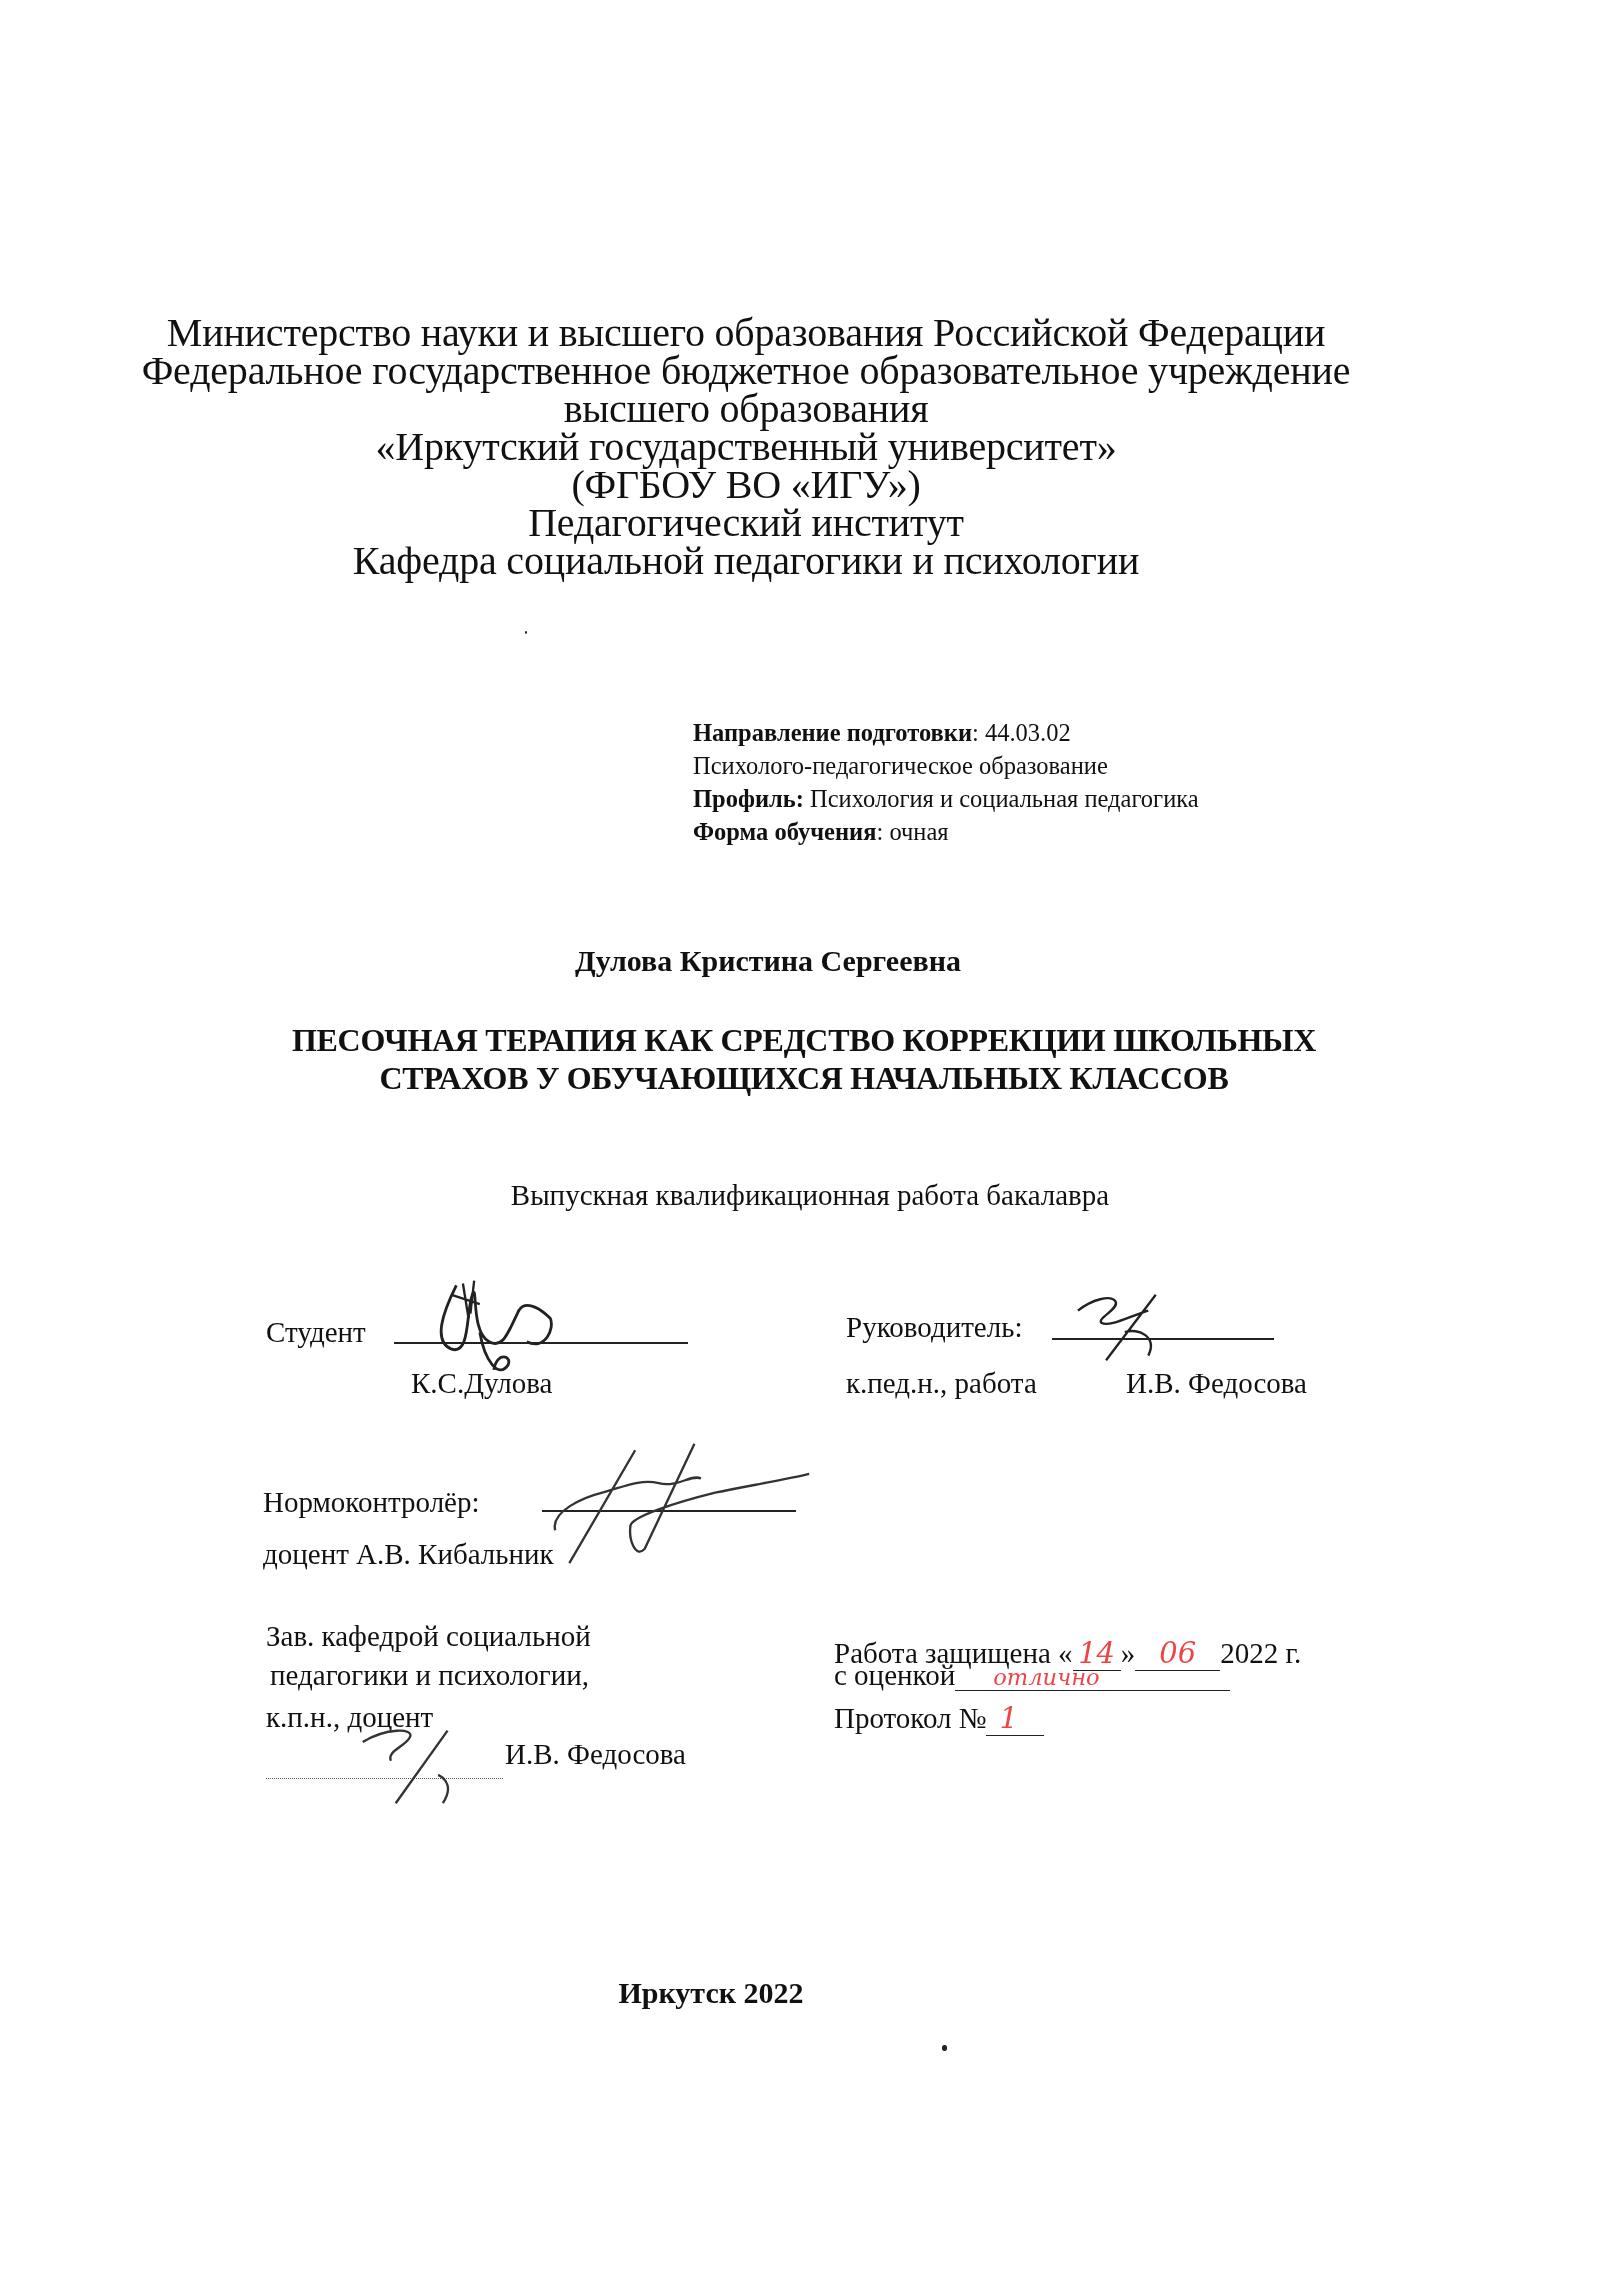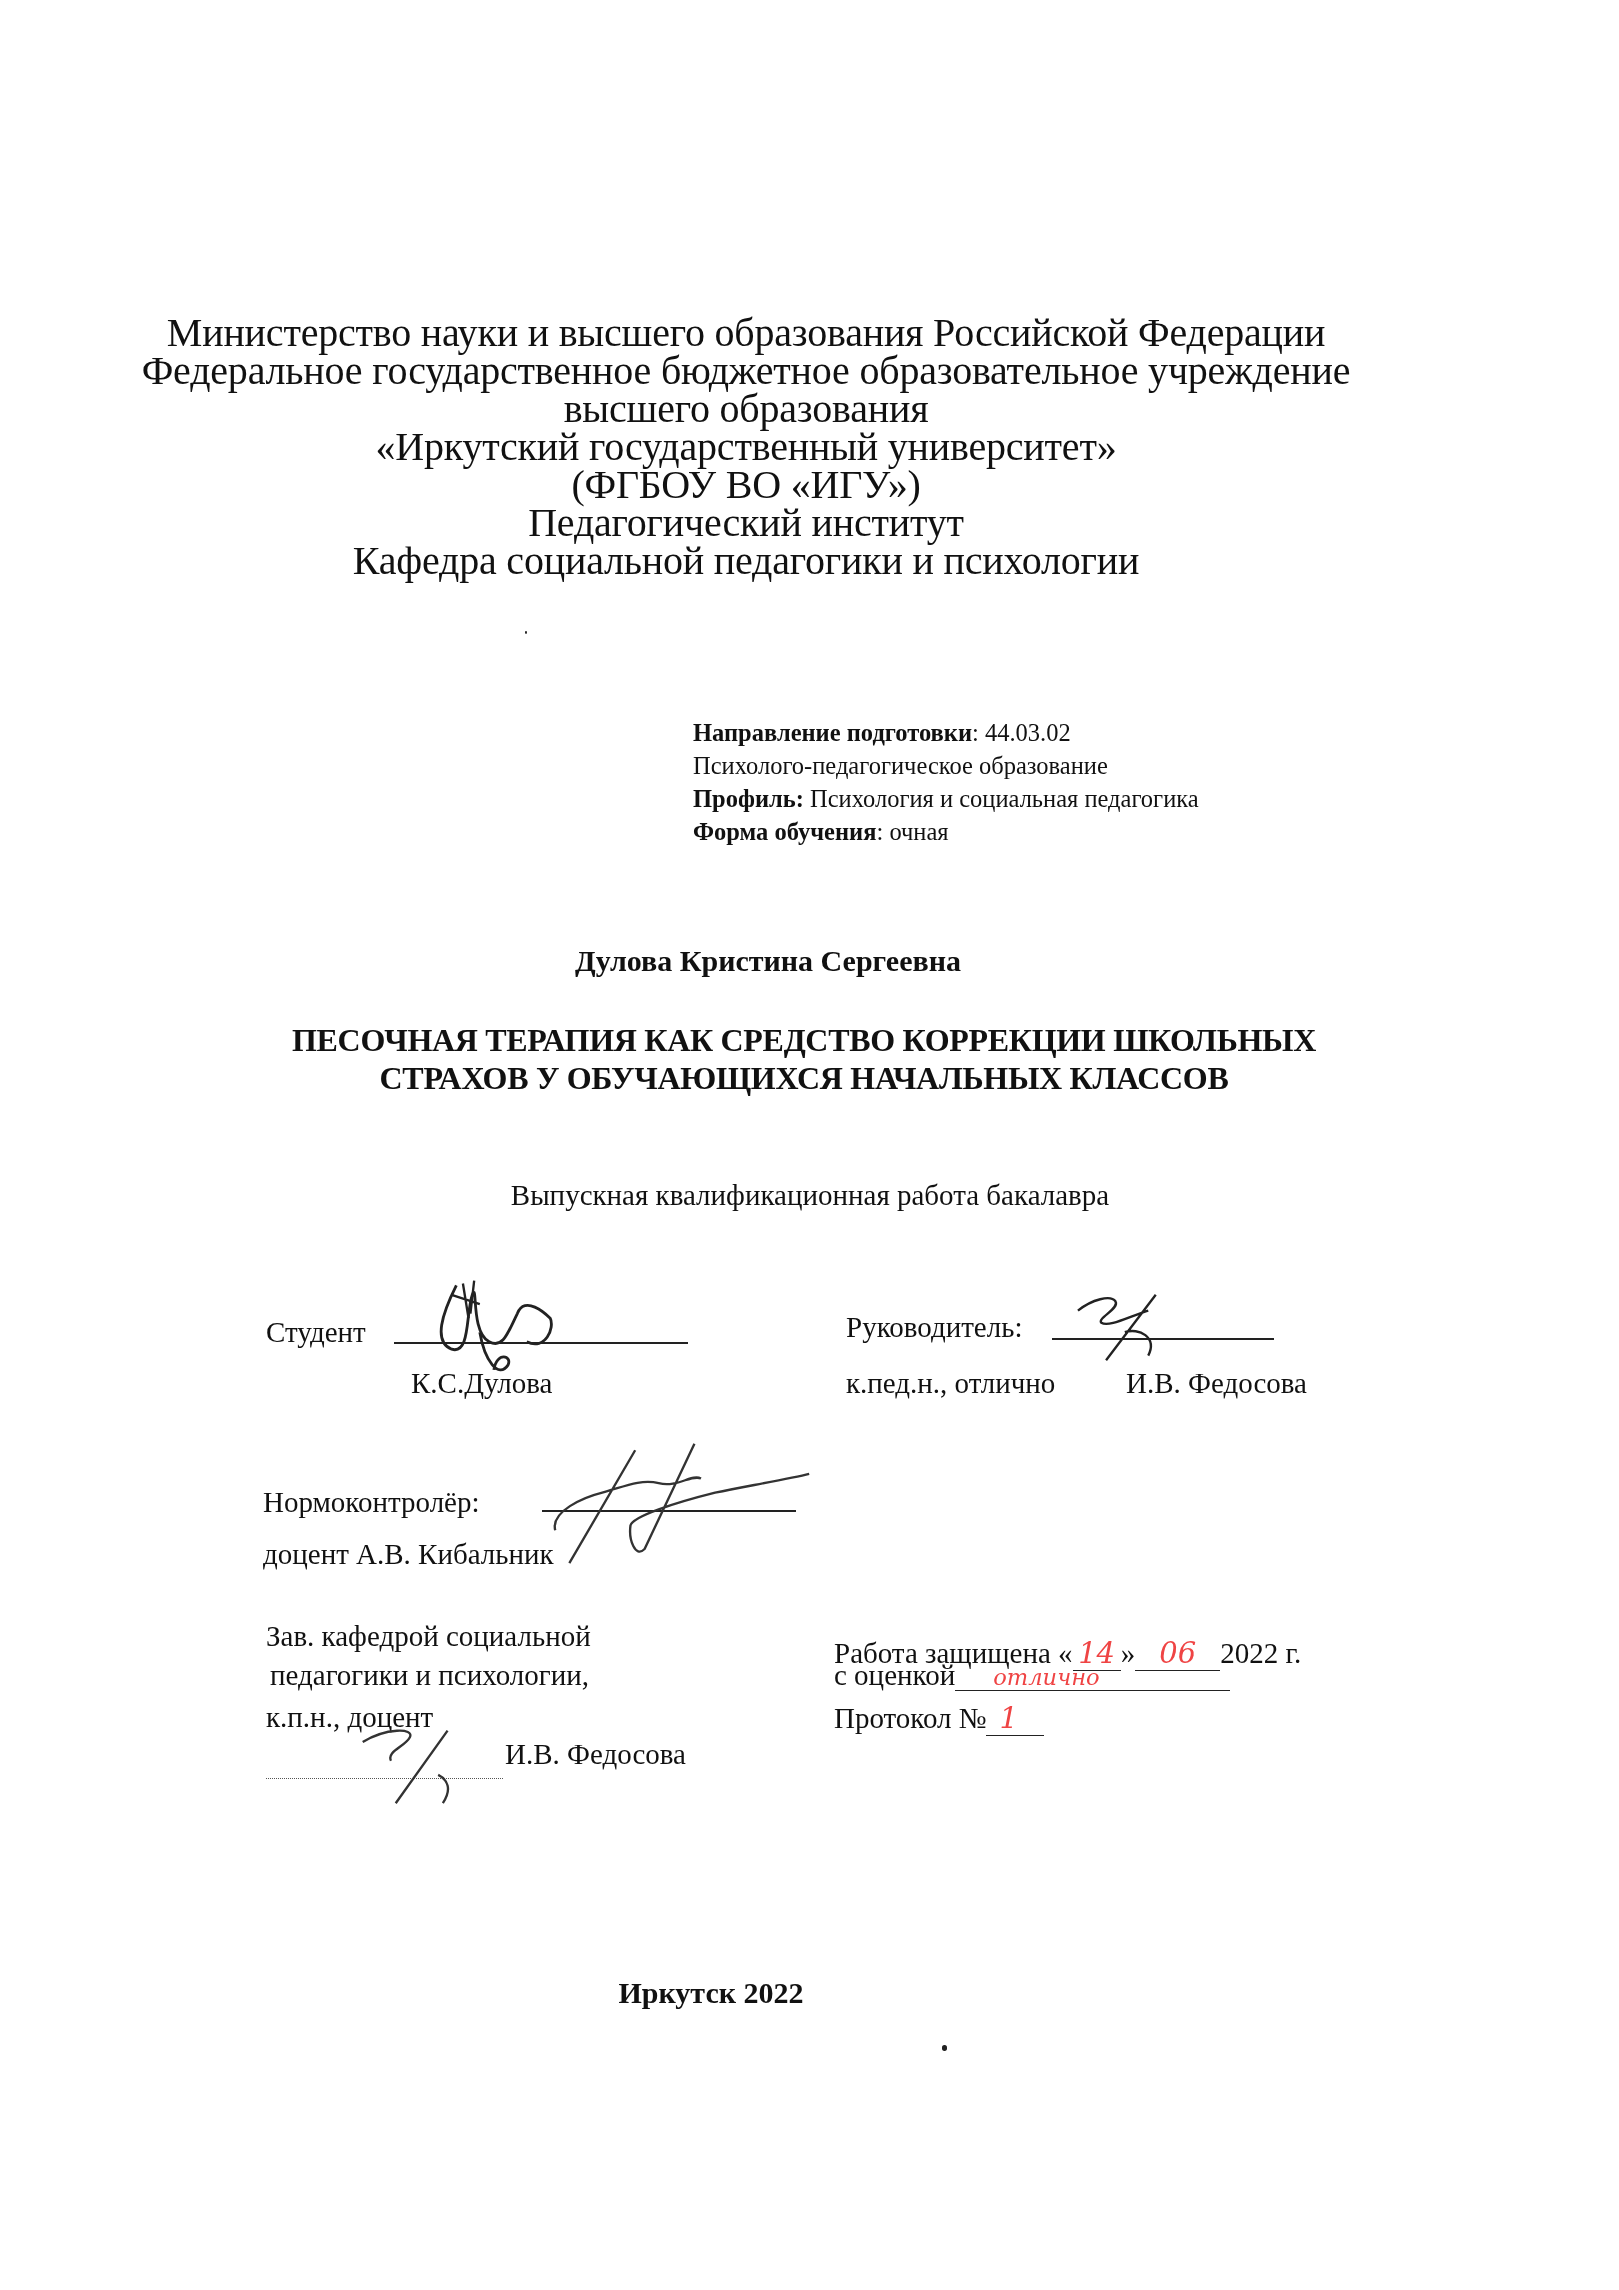--- a/index.html
+++ b/index.html
@@ -134,21 +134,21 @@
   <path d="M45 10 C30 40, 20 70, 40 78 C60 84, 55 40, 62 20 C68 5, 60 60, 80 70 C95 78, 100 60, 110 40 C118 20, 140 40, 145 45 C150 55, 140 80, 120 70 M70 60 C75 90, 90 110, 100 95 C105 85, 88 80, 85 100" fill="none" stroke="#222" stroke-width="3"></path>
   <path d="M52 8 L58 45 M64 5 L60 40 M40 20 L70 30" fill="none" stroke="#222" stroke-width="2.5"></path>
 </svg>
 <div class="abs sig-text" style="left:411px; top:1367px;">К.С.Дулова</div>
 
 <div class="abs sig-text" style="left:846px; top:1311px;">Руководитель:</div>
 <div class="uline" style="left:1052px; top:1338px; width:222px;"></div>
 <svg class="sig" style="left:1073px; top:1290px;" width="113" height="75" viewBox="0 0 120 80">
   <path d="M5 22 C20 10, 40 5, 45 12 C50 20, 25 30, 30 35 C38 40, 60 28, 80 22 M88 5 L35 75 M55 45 C70 40, 90 50, 80 70" fill="none" stroke="#222" stroke-width="2.5"></path>
 </svg>
-<div class="abs sig-text" style="left:846px; top:1367px;">к.пед.н., отлично</div>
+<div class="abs sig-text" style="left:846px; top:1367px;">к.пед.н., работа</div>
 <div class="abs sig-text" style="left:1126px; top:1367px;">И.В. Федосова</div>
 
 <div class="abs sig-text" style="left:263px; top:1486px;">Нормоконтролёр:</div>
 <div class="uline" style="left:542px; top:1510px; width:254px;"></div>
 <svg class="sig" style="left:527px; top:1436px;" width="301" height="132" viewBox="0 0 320 140">
   <path d="M115 15 L45 135 M30 100 C25 80, 60 65, 80 60 C100 55, 120 45, 140 50 C160 55, 175 40, 185 45 M178 8 L125 120 C115 130, 108 110, 110 95 C112 85, 160 70, 200 60 C240 52, 280 45, 300 40" fill="none" stroke="#333" stroke-width="2.5"></path>
 </svg>
 <div class="abs sig-text" style="left:263px; top:1538px;">доцент А.В. Кибальник</div>
 
 <div class="abs sig-text" style="left:266px; top:1620px;">Зав. кафедрой социальной</div>

